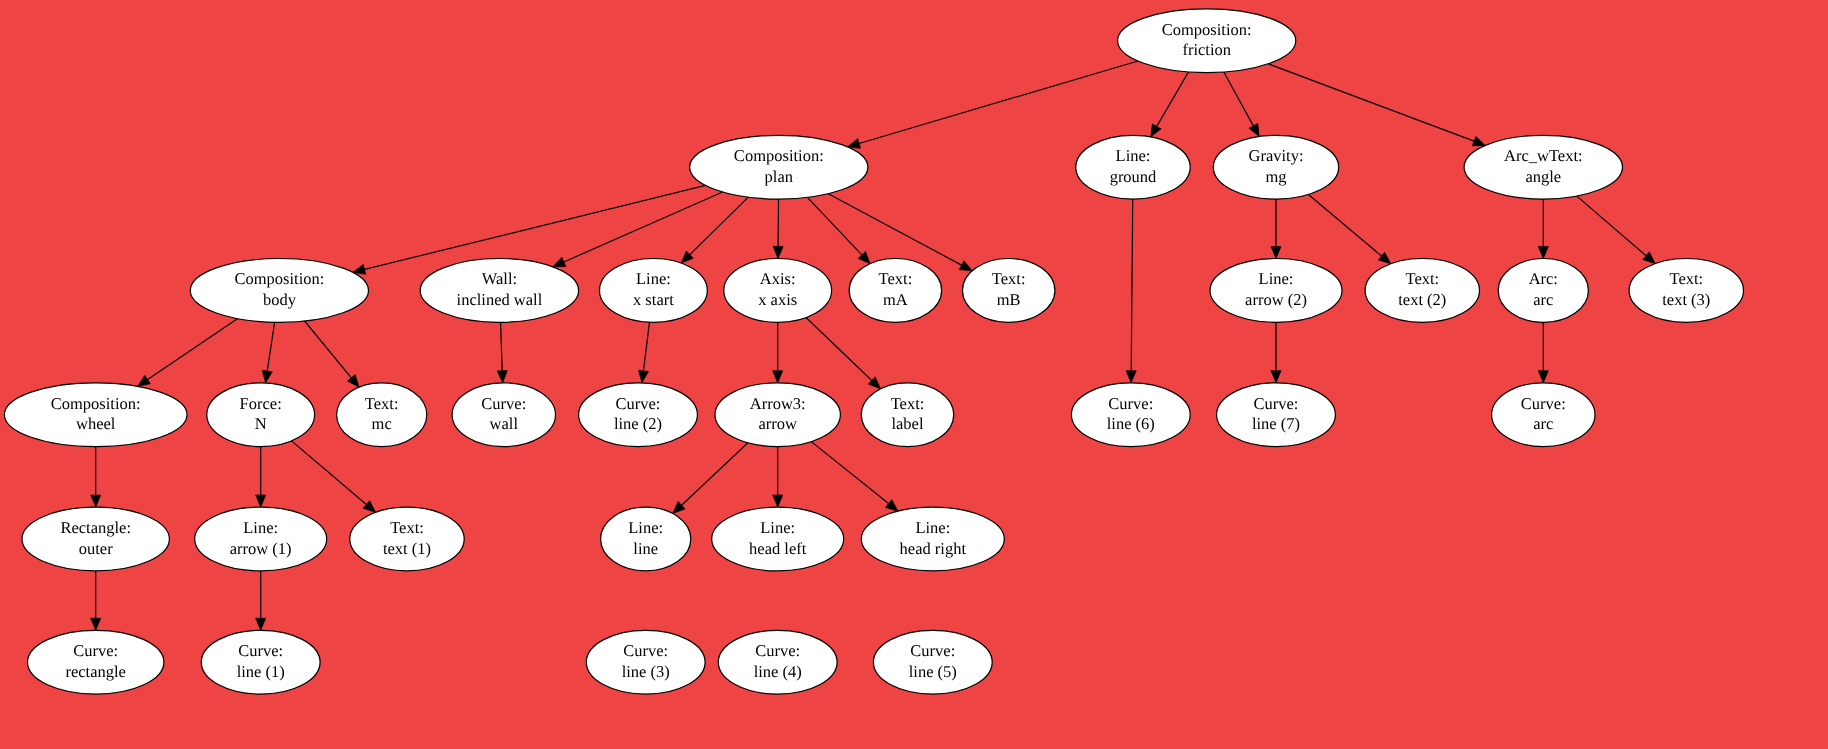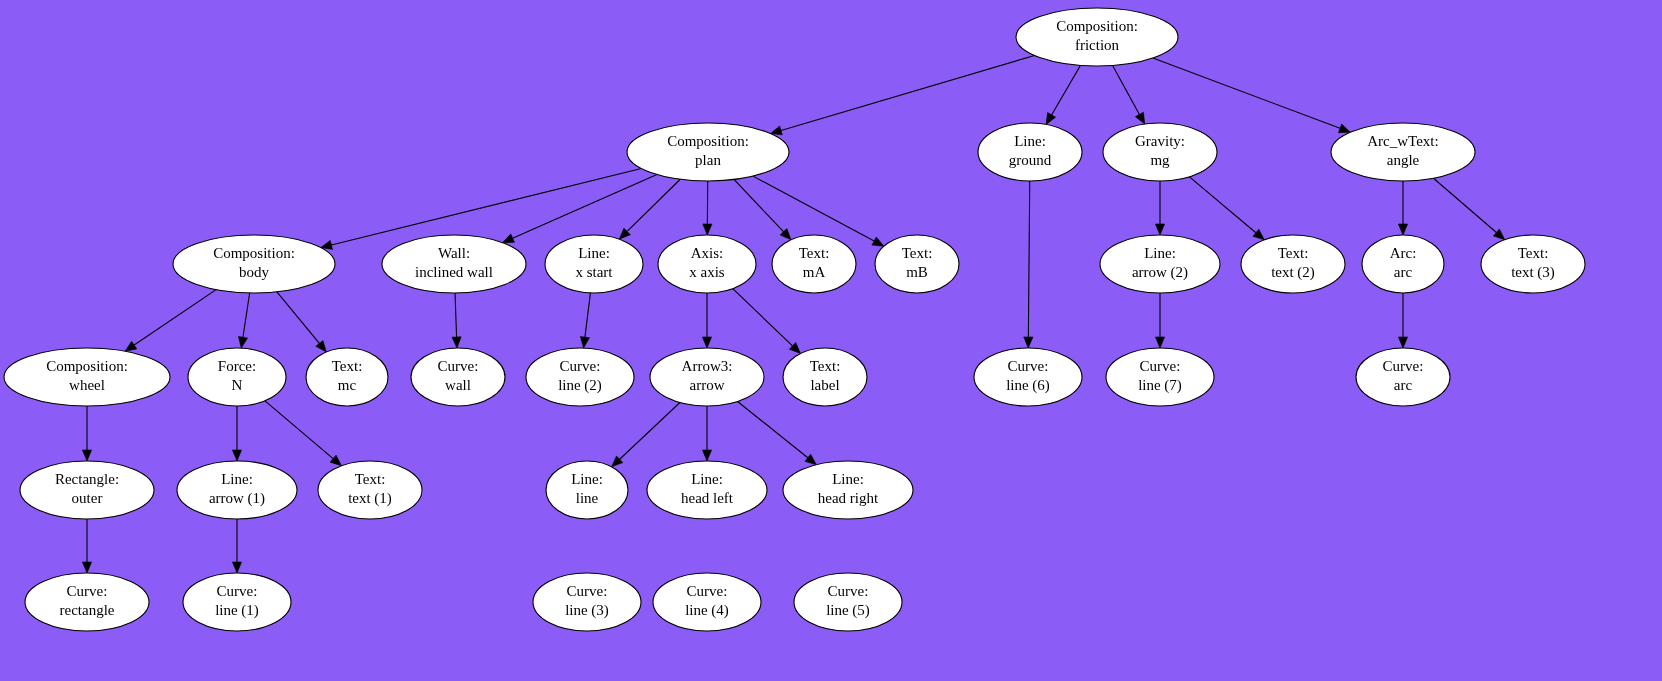--- a/index.html
+++ b/index.html
@@ -10,21 +10,21 @@
   body {
     width: 1662px;
     height: 681px;
     overflow: hidden;
     font-family: "Liberation Serif", "DejaVu Serif", serif;
   }
   #graph-root {
     position: relative;
     width: 1662px;
     height: 681px;
-    background: #8b5cf6;
+    background: #ef4444;
   }
   svg#graph-svg {
     display: block;
     width: 1662px;
     height: 681px;
   }
   .node-ellipse {
     fill: #ffffff;
     stroke: #000000;
     stroke-width: 1.1;

